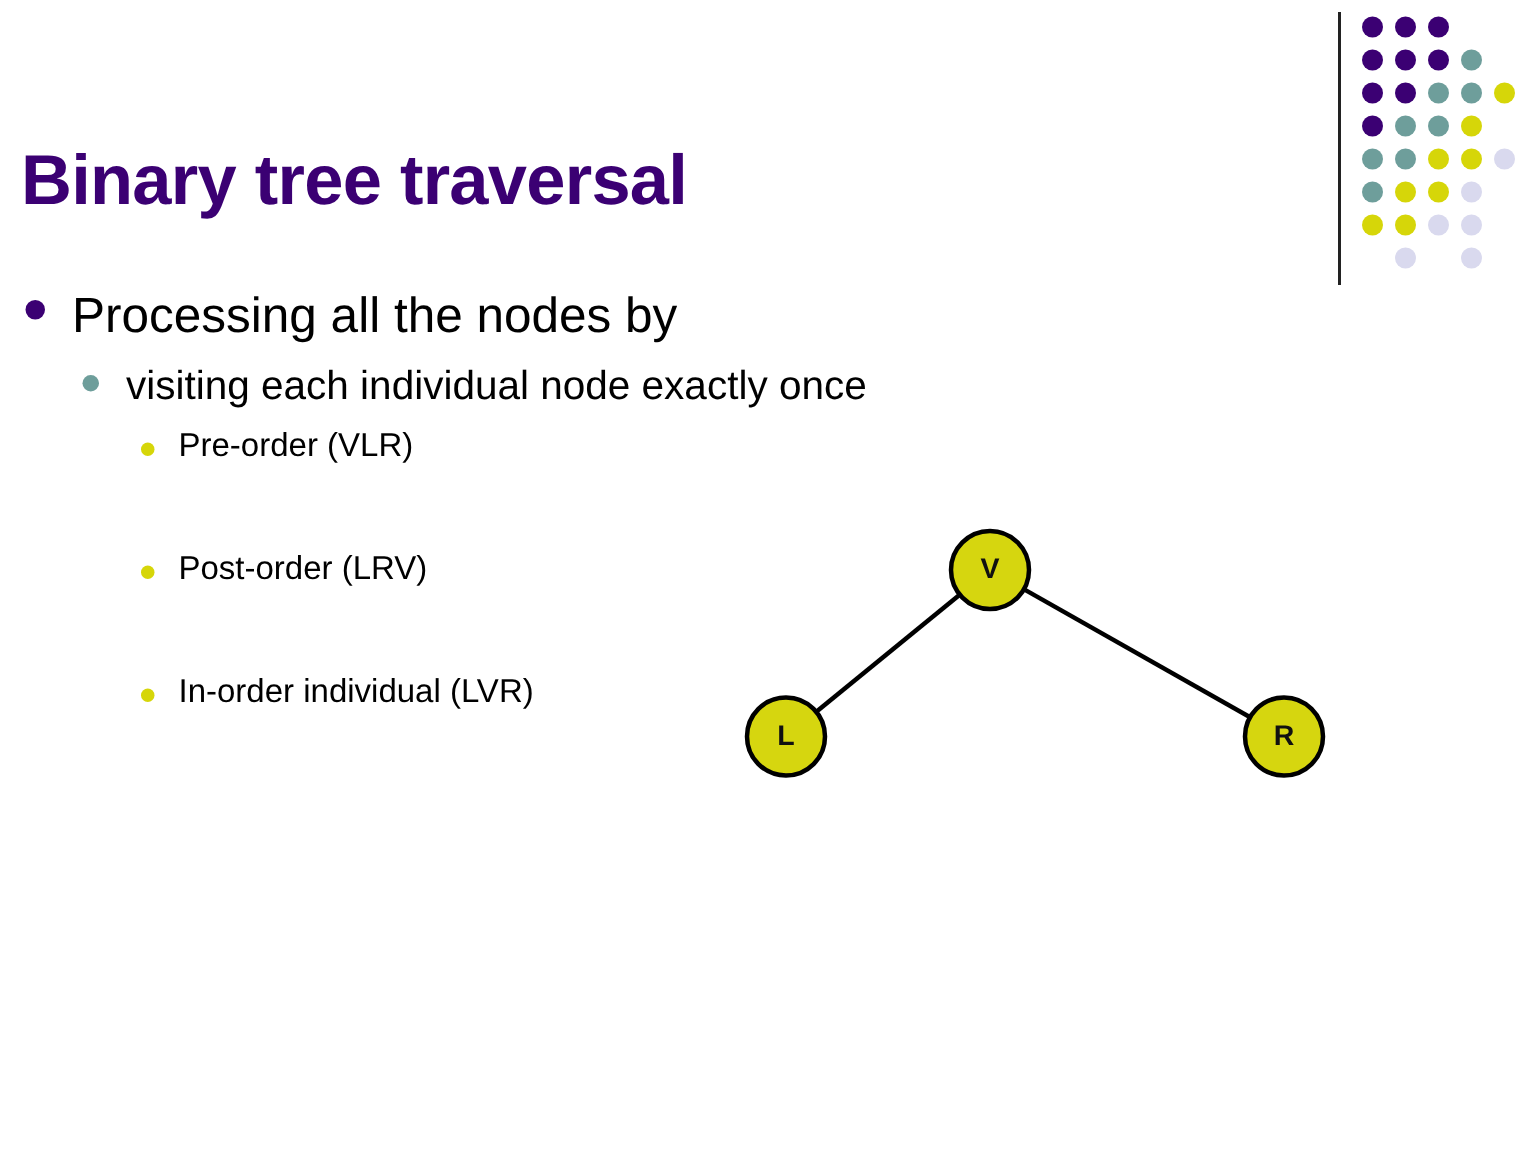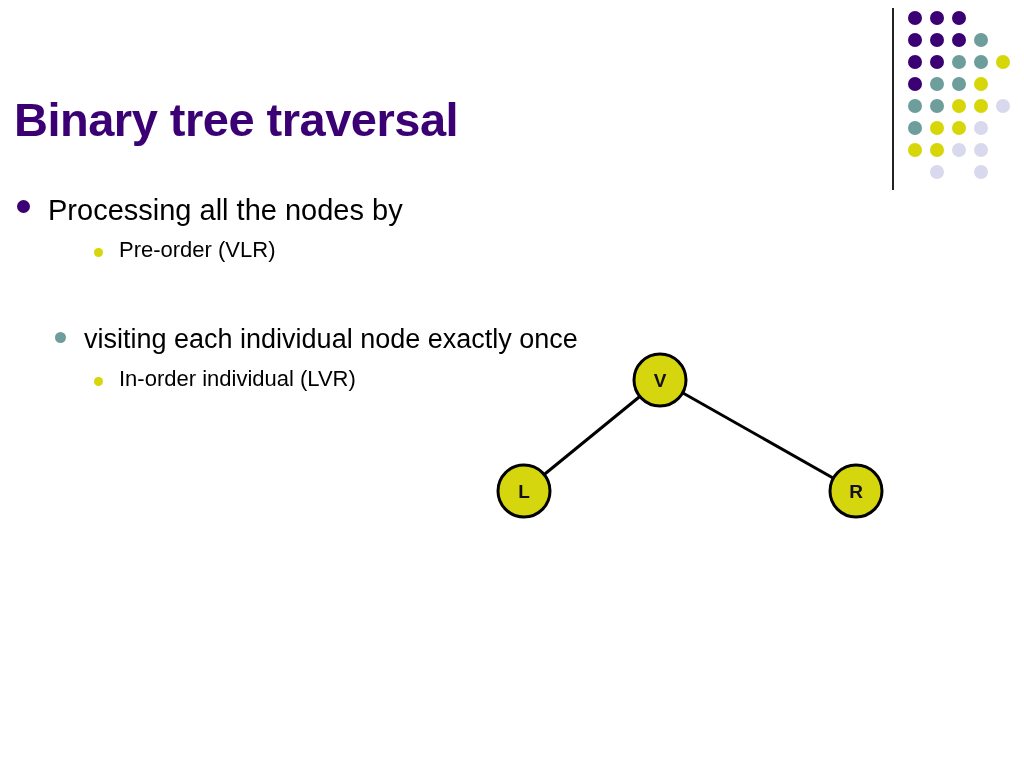--- a/index.html
+++ b/index.html
@@ -75,21 +75,21 @@
     white-space: nowrap;
   }
 
   
   .lvl1 { height: 48px; padding-left: 48px; }
   .lvl1 .bullet-mark {
     width: 13px; height: 13px;
     background: #3B0073;
     left: 17px; top: 14px;
   }
-  .lvl1 .bullet-text { font-size: 29px; line-height: 48px; }
+  .lvl1 .bullet-text { font-size: 33px; line-height: 48px; }
 
   
   .lvl2 { height: 47px; padding-left: 84px; }
   .lvl2 .bullet-mark {
     width: 11px; height: 11px;
     background: #6E9E9B;
     left: 55px; top: 16px;
   }
   .lvl2 .bullet-text { font-size: 27px; line-height: 47px; }
 
@@ -160,27 +160,31 @@
       </div>
   </div>
 
   <div id="title">Binary tree traversal</div>
 
   <div id="bullets">
       <div class="bullet-row lvl1">
         <span class="bullet-mark" style="background: rgb(59, 0, 115);"></span>
         <span class="bullet-text">Processing all the nodes by</span>
       </div>
+      <div class="bullet-row lvl2">
+        <span class="bullet-mark" style="background: rgb(110, 158, 155);"></span>
+        <span class="bullet-text">visiting each individual node exactly once</span>
+      </div>
       <div class="bullet-row lvl3">
         <span class="bullet-mark" style="background: rgb(214, 214, 9);"></span>
         <span class="bullet-text">Pre-order (VLR)</span>
       </div>
-      <div class="bullet-row lvl2">
-        <span class="bullet-mark" style="background: rgb(110, 158, 155);"></span>
-        <span class="bullet-text">visiting each individual node exactly once</span>
+      <div class="bullet-row lvl3">
+        <span class="bullet-mark" style="background: rgb(214, 214, 9);"></span>
+        <span class="bullet-text">Post-order (LRV)</span>
       </div>
       <div class="bullet-row lvl3">
         <span class="bullet-mark" style="background: rgb(214, 214, 9);"></span>
         <span class="bullet-text">In-order individual (LVR)</span>
       </div>
     </div>
 
   <div id="tree">
     <svg width="440" height="210" viewBox="0 0 440 210">
       <g id="tree-edges">

